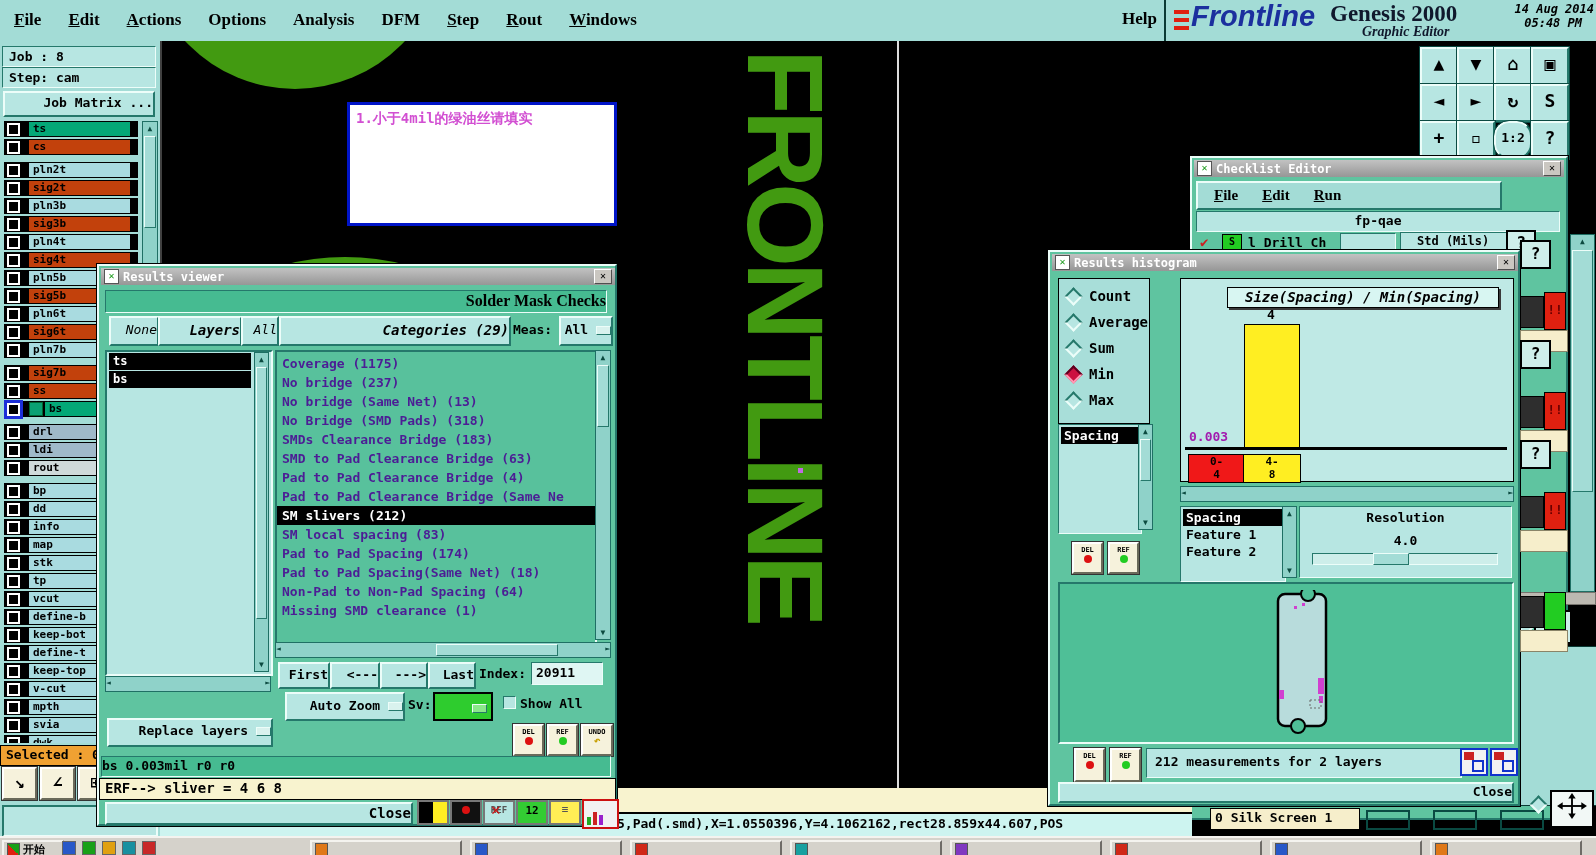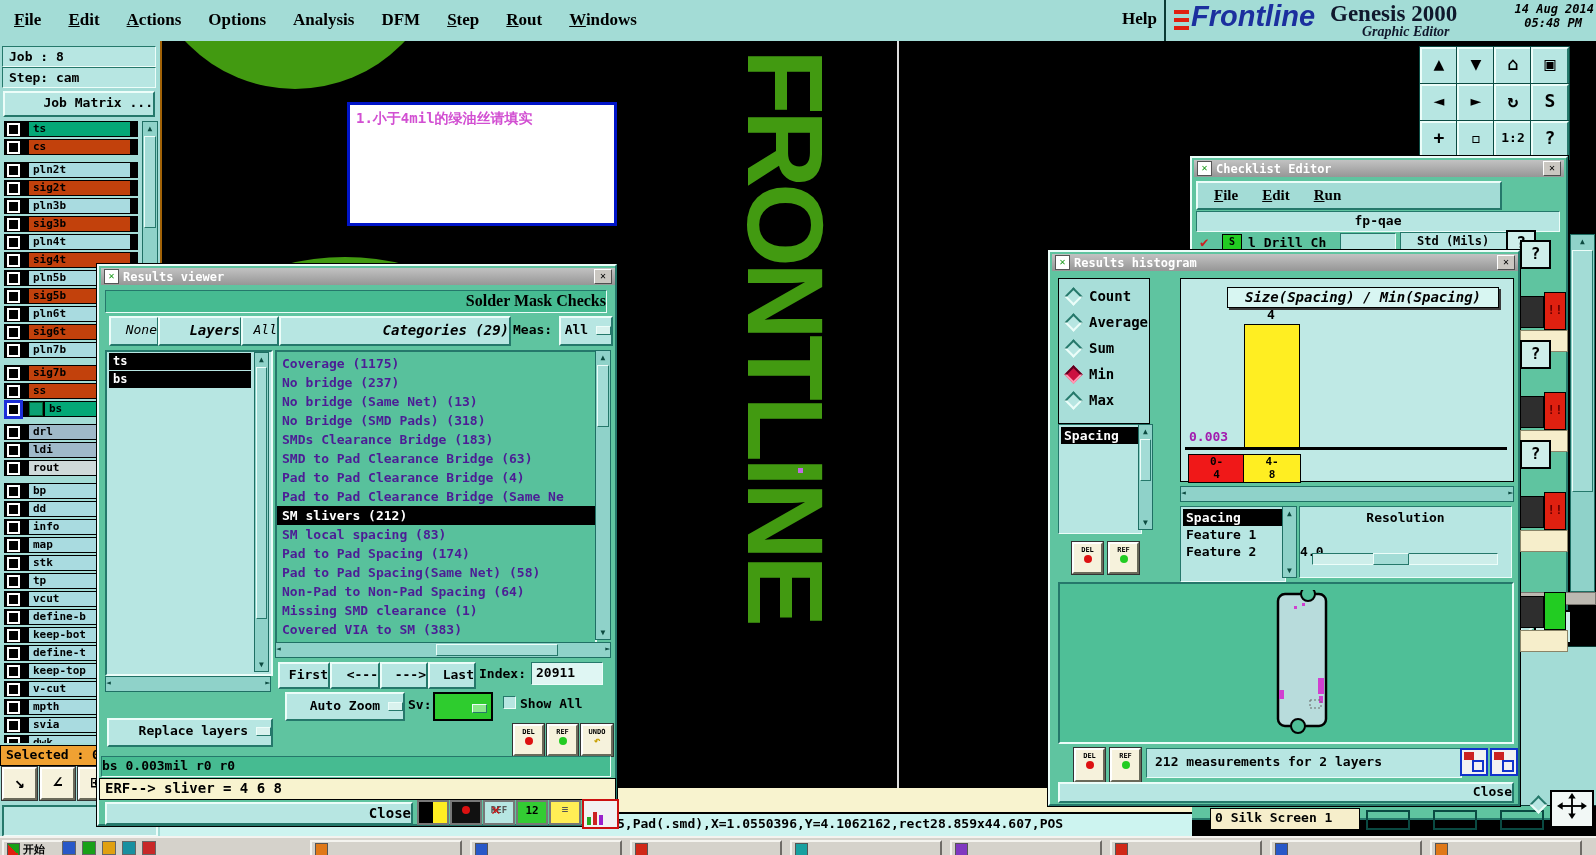--- a/index.html
+++ b/index.html
@@ -96,21 +96,21 @@
       white-space:nowrap;font-family:'Liberation Sans',sans-serif;font-weight:bold;font-size:108px;
       letter-spacing:-5px;color:#429a11">FRONTLINE</span>
   </div>
   <div class="abs" style="left:737px;top:0;width:2px;height:772px;background:#dcdcdc"></div>
   <div class="abs" style="left:187px;top:61px;width:252px;height:112px;background:#fff;border:3px solid #0014c8;padding:3px 6px">
     <span style="color:#d24fd2;font-size:14px;font-weight:bold">1.小于4mil的绿油丝请填实</span>
   </div>
   <div class="abs" style="left:638px;top:427px;width:5px;height:5px;background:#c06ae0"></div>
 </div>
 
-<div class="abs teal" id="sidebar" style="left:0;top:41px;width:160px;height:795px;border-right:2px solid #a16207">
+<div class="abs teal" id="sidebar" style="left:0;top:41px;width:160px;height:795px;border-right:2px solid #404040">
   <div class="abs lcyan s1 b" style="left:2px;top:5px;width:146px;height:19px;font-size:13px;line-height:19px;padding-left:6px">Job : 8</div>
   <div class="abs lcyan s1 b" style="left:2px;top:26px;width:146px;height:19px;font-size:13px;line-height:19px;padding-left:6px">Step: cam</div>
   <div class="abs btn r2 b" style="left:3px;top:50px;width:148px;height:22px;font-size:13px;line-height:20px">Job Matrix ...</div>
   <div class="abs" id="layer-list" style="left:4px;top:80px;width:134px;height:622px;overflow:hidden">
       <div class="lrow">
         <span class="cb"></span>
         <span class="chip chip-green">ts</span>
       </div>
       <div class="lrow">
         <span class="cb"></span>
@@ -269,21 +269,21 @@
     <div class="toolbtn">▲</div>
     <div class="toolbtn">▼</div>
     <div class="toolbtn">⌂</div>
     <div class="toolbtn">▣</div>
     <div class="toolbtn">◄</div>
     <div class="toolbtn">►</div>
     <div class="toolbtn">↻</div>
     <div class="toolbtn">S</div>
     <div class="toolbtn">+</div>
     <div class="toolbtn">▫</div>
-    <div class="toolbtn" style="font-size: 13px;">1:2</div>
+    <div class="toolbtn" style="font-size: 13px; border-radius: 15px;">1:2</div>
     <div class="toolbtn">?</div>
   </div>
 
 <div class="abs panel r2 outl" id="checklist" style="left:1190px;top:156px;width:374px;height:660px">
   <div class="titlebar abs" style="left:2px;top:2px;width:364px;height:17px">
     <span class="tbicon">✕</span>
     <span>Checklist Editor</span>
     <span class="xbtn">✕</span>
   </div>
   <div class="abs teal r2" id="cl-menu" style="left:4px;top:23px;width:286px;height:25px;display:flex;gap:24px;align-items:center;padding-left:16px">
@@ -372,24 +372,23 @@
       <div class="catrow">No bridge (237)</div>
       <div class="catrow">No bridge (Same Net) (13)</div>
       <div class="catrow">No Bridge (SMD Pads) (318)</div>
       <div class="catrow">SMDs Clearance Bridge (183)</div>
       <div class="catrow">SMD to Pad Clearance Bridge (63)</div>
       <div class="catrow">Pad to Pad Clearance Bridge (4)</div>
       <div class="catrow">Pad to Pad Clearance Bridge (Same Ne</div>
       <div class="catrow sel">SM slivers (212)</div>
       <div class="catrow">SM local spacing (83)</div>
       <div class="catrow">Pad to Pad Spacing (174)</div>
-      <div class="catrow">Pad to Pad Spacing(Same Net) (58)</div>
+      <div class="catrow">Pad to Pad Spacing(Same Net) (18)</div>
       <div class="catrow">Non-Pad to Non-Pad Spacing (64)</div>
       <div class="catrow">Missing SMD clearance (1)</div>
-      <div class="catrow">Covered VIA to SM (383)</div>
     </div>
   <div class="abs vscroll" style="left:496px;top:84px;width:14px;height:288px">
       <span class="arr">▲</span>
        <div class="thumb" style="height:60px;margin:1px"></div>
       <span class="arr" style="position:absolute;bottom:0;width:100%">▼</span>
     </div>
   <div class="abs hscroll" style="left:176px;top:376px;width:334px;height:14px;line-height:12px">
       <span style="float:left">◄</span>
       <span style="float:right">►</span>
        <div class="thumb" style="height:10px;width:120px;margin:1px auto 0 160px"></div>
@@ -513,21 +512,21 @@
       <div class="featrow sel">Spacing</div>
       <div class="featrow">Feature 1</div>
       <div class="featrow">Feature 2</div>
     </div>
   <div class="abs vscroll" style="left:232px;top:254px;width:13px;height:70px">
       <span class="arr">▲</span>
       <span class="arr" style="position:absolute;bottom:0;width:100%">▼</span>
     </div>
   <div class="abs lcyan s1" style="left:249px;top:254px;width:211px;height:70px">
     <div class="b" style="text-align:center;font-size:13px;margin-top:3px">Resolution</div>
-    <div class="b" style="font-size:13px;margin-top:19px">4.0</div>
+    <div class="b" style="text-align:center;font-size:13px;margin-top:8px">4.0</div>
     <div class="s1" style="position:absolute;left:12px;top:46px;width:184px;height:10px;background:#cdeeea">
       <div class="thumb" style="position:absolute;left:60px;top:-1px;width:34px;height:10px"></div>
     </div>
   </div>
 
   <div class="abs s2" style="left:8px;top:330px;width:452px;height:158px;background:#4fbf97;overflow:hidden">
     <svg width="64" height="150" viewBox="0 0 64 150" style="position:absolute;left:212px;top:6px">
       <rect x="6" y="4" width="48" height="132" rx="7" fill="#b8dcdc" stroke="#000" stroke-width="2.5"></rect>
       <circle cx="36" cy="4" r="7" fill="#4fbf97" stroke="#000" stroke-width="2"></circle>
       <circle cx="26" cy="136" r="7" fill="#4fbf97" stroke="#000" stroke-width="2"></circle>

